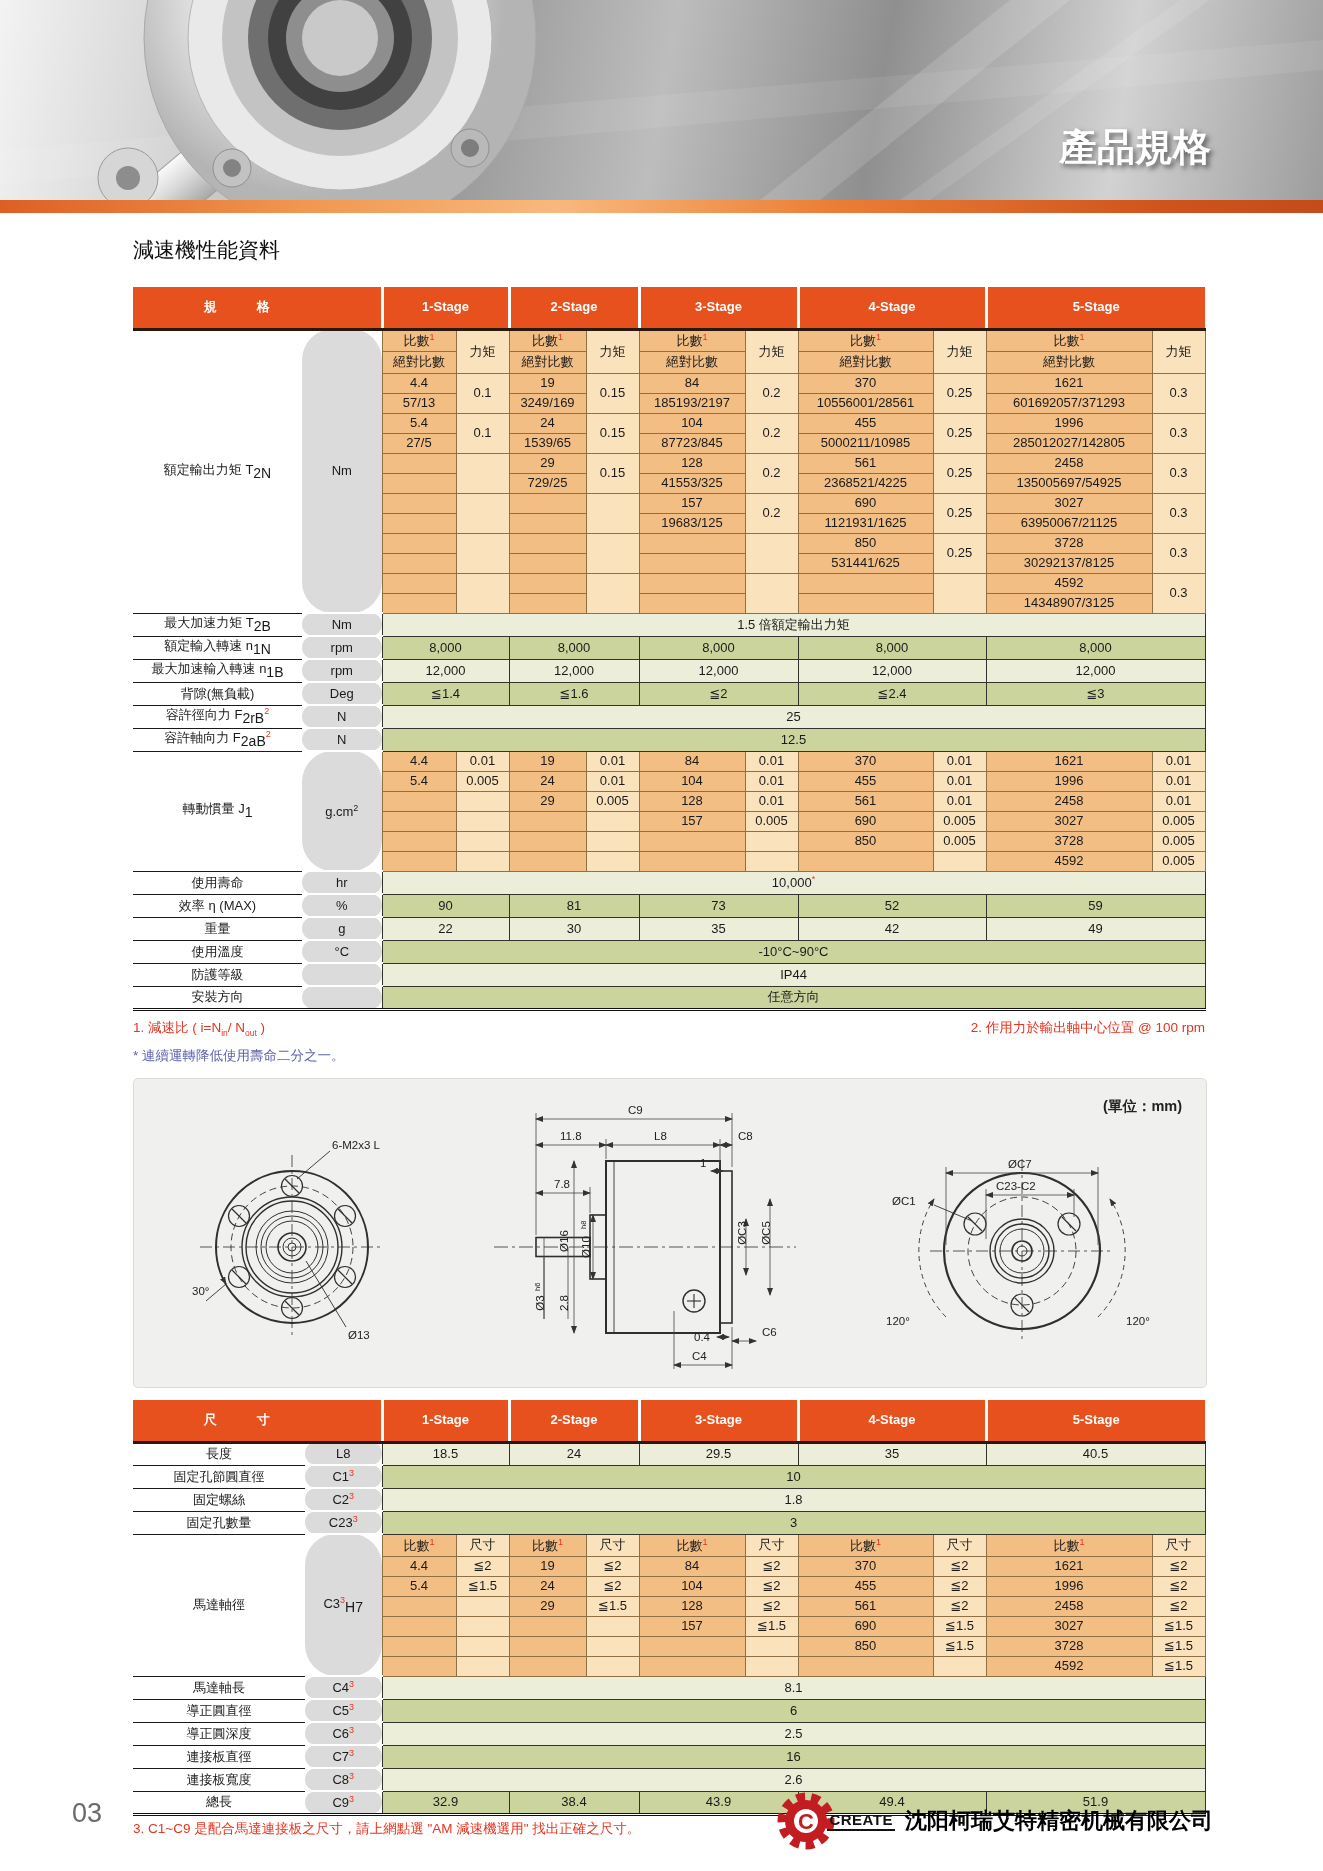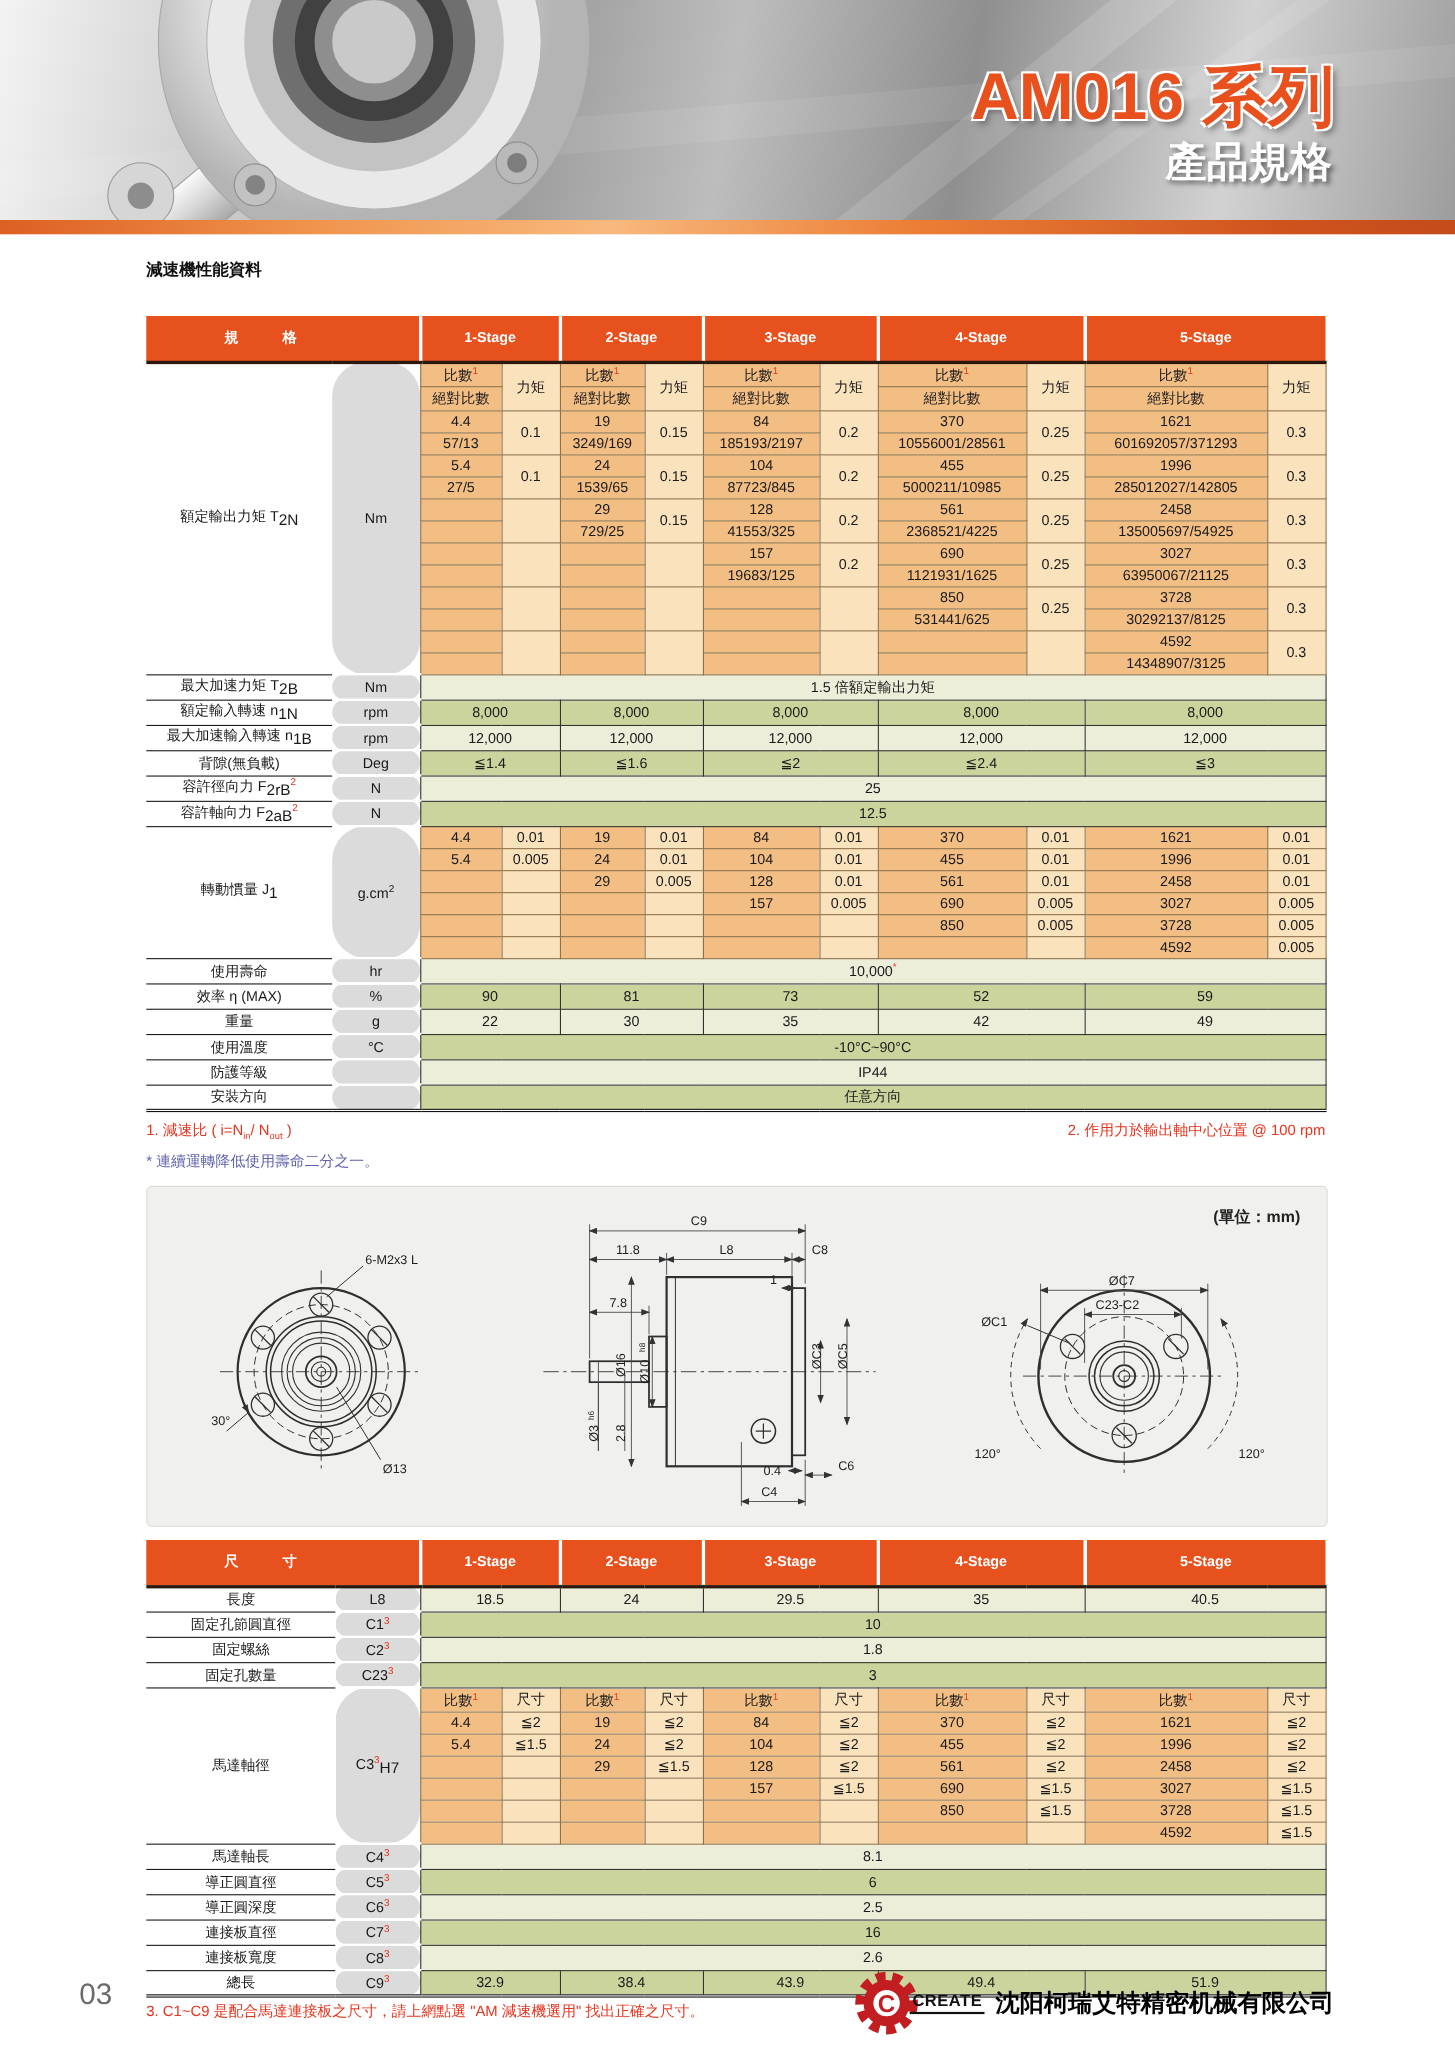--- a/index.html
+++ b/index.html
@@ -11,21 +11,21 @@
     background:linear-gradient(100deg,#f3f3f3 0%,#cfcfcf 16%,#9b9b9b 36%,#bdbdbd 50%,#8f8f8f 66%,#d2d2d2 84%,#9d9d9d 100%);}
   .banner svg{position:absolute;left:0;top:0;}
   .banner-title{position:absolute;right:110px;top:48px;font-size:60px;font-weight:bold;color:#e8511e;
     text-shadow:2px 2px 0 #ffffff,-2px -2px 0 #ffffff,2px -2px 0 #ffffff,-2px 2px 0 #ffffff,4px 5px 6px rgba(60,60,60,.55);}
   .banner-sub{position:absolute;right:112px;top:122px;font-size:38px;font-weight:bold;color:#ffffff;
     text-shadow:3px 3px 5px rgba(60,60,60,.75);}
   .orange-bar{position:absolute;left:0;top:200px;width:1323px;height:13px;
     background:linear-gradient(90deg,#dd5f23 0%,#f0954e 22%,#f8b97e 42%,#ec8038 62%,#cf531d 88%,#c44c1b 100%);}
 
   
-  .sec-title{position:absolute;left:133px;top:236px;font-size:15px;font-weight:bold;color:#111;}
+  .sec-title{position:absolute;left:133px;top:236px;font-size:21px;font-weight:normal;color:#111;}
 
   
   table.spec{border-collapse:collapse;table-layout:fixed;position:absolute;left:133px;}
   table.spec td{font-size:13px;text-align:center;padding:0;white-space:nowrap;overflow:hidden;
                 vertical-align:middle;line-height:1.05;}
   tr.hrow{height:42px;padding-left:29px;} tr.shdr{height:22px;} tr.pr{height:20px;} tr.gr{height:23px;}
   td.hdr{background:#e7511e;color:#fff;font-weight:bold;font-size:15px;border-left:3px solid #fff;
          border-bottom:3px solid #2a180a;}
   td.hspec{border-left:none;letter-spacing:40px;padding-left:40px;}
   td.lbl{background:#fff;text-align:left;padding-left:2px;font-size:14px;
@@ -89,21 +89,20 @@
     <circle cx="340" cy="38" r="118" fill="#c3c3c3"></circle>
     <circle cx="340" cy="38" r="92" fill="#6f6f6f"></circle>
     <circle cx="340" cy="38" r="72" fill="#414141"></circle>
     <circle cx="340" cy="38" r="54" fill="#8e8e8e"></circle>
     <circle cx="340" cy="38" r="38" fill="#c9c9c9"></circle>
     <circle cx="470" cy="148" r="19" fill="#b9b9b9" stroke="#8f8f8f"></circle>
     <circle cx="470" cy="148" r="9" fill="#7d7d7d"></circle>
     <circle cx="232" cy="168" r="19" fill="#c2c2c2" stroke="#8f8f8f"></circle>
     <circle cx="232" cy="168" r="9" fill="#838383"></circle>
   </svg>
-  <div class="banner-title">AM016 系列</div>
   <div class="banner-sub">產品規格</div>
 </div>
 <div class="orange-bar"></div>
 
 <div class="sec-title">減速機性能資料</div>
 
 <table class="spec" style="top:287px;width:1072px;">
   <colgroup>
     <col style="width:169px">
       <col style="width:80px">

